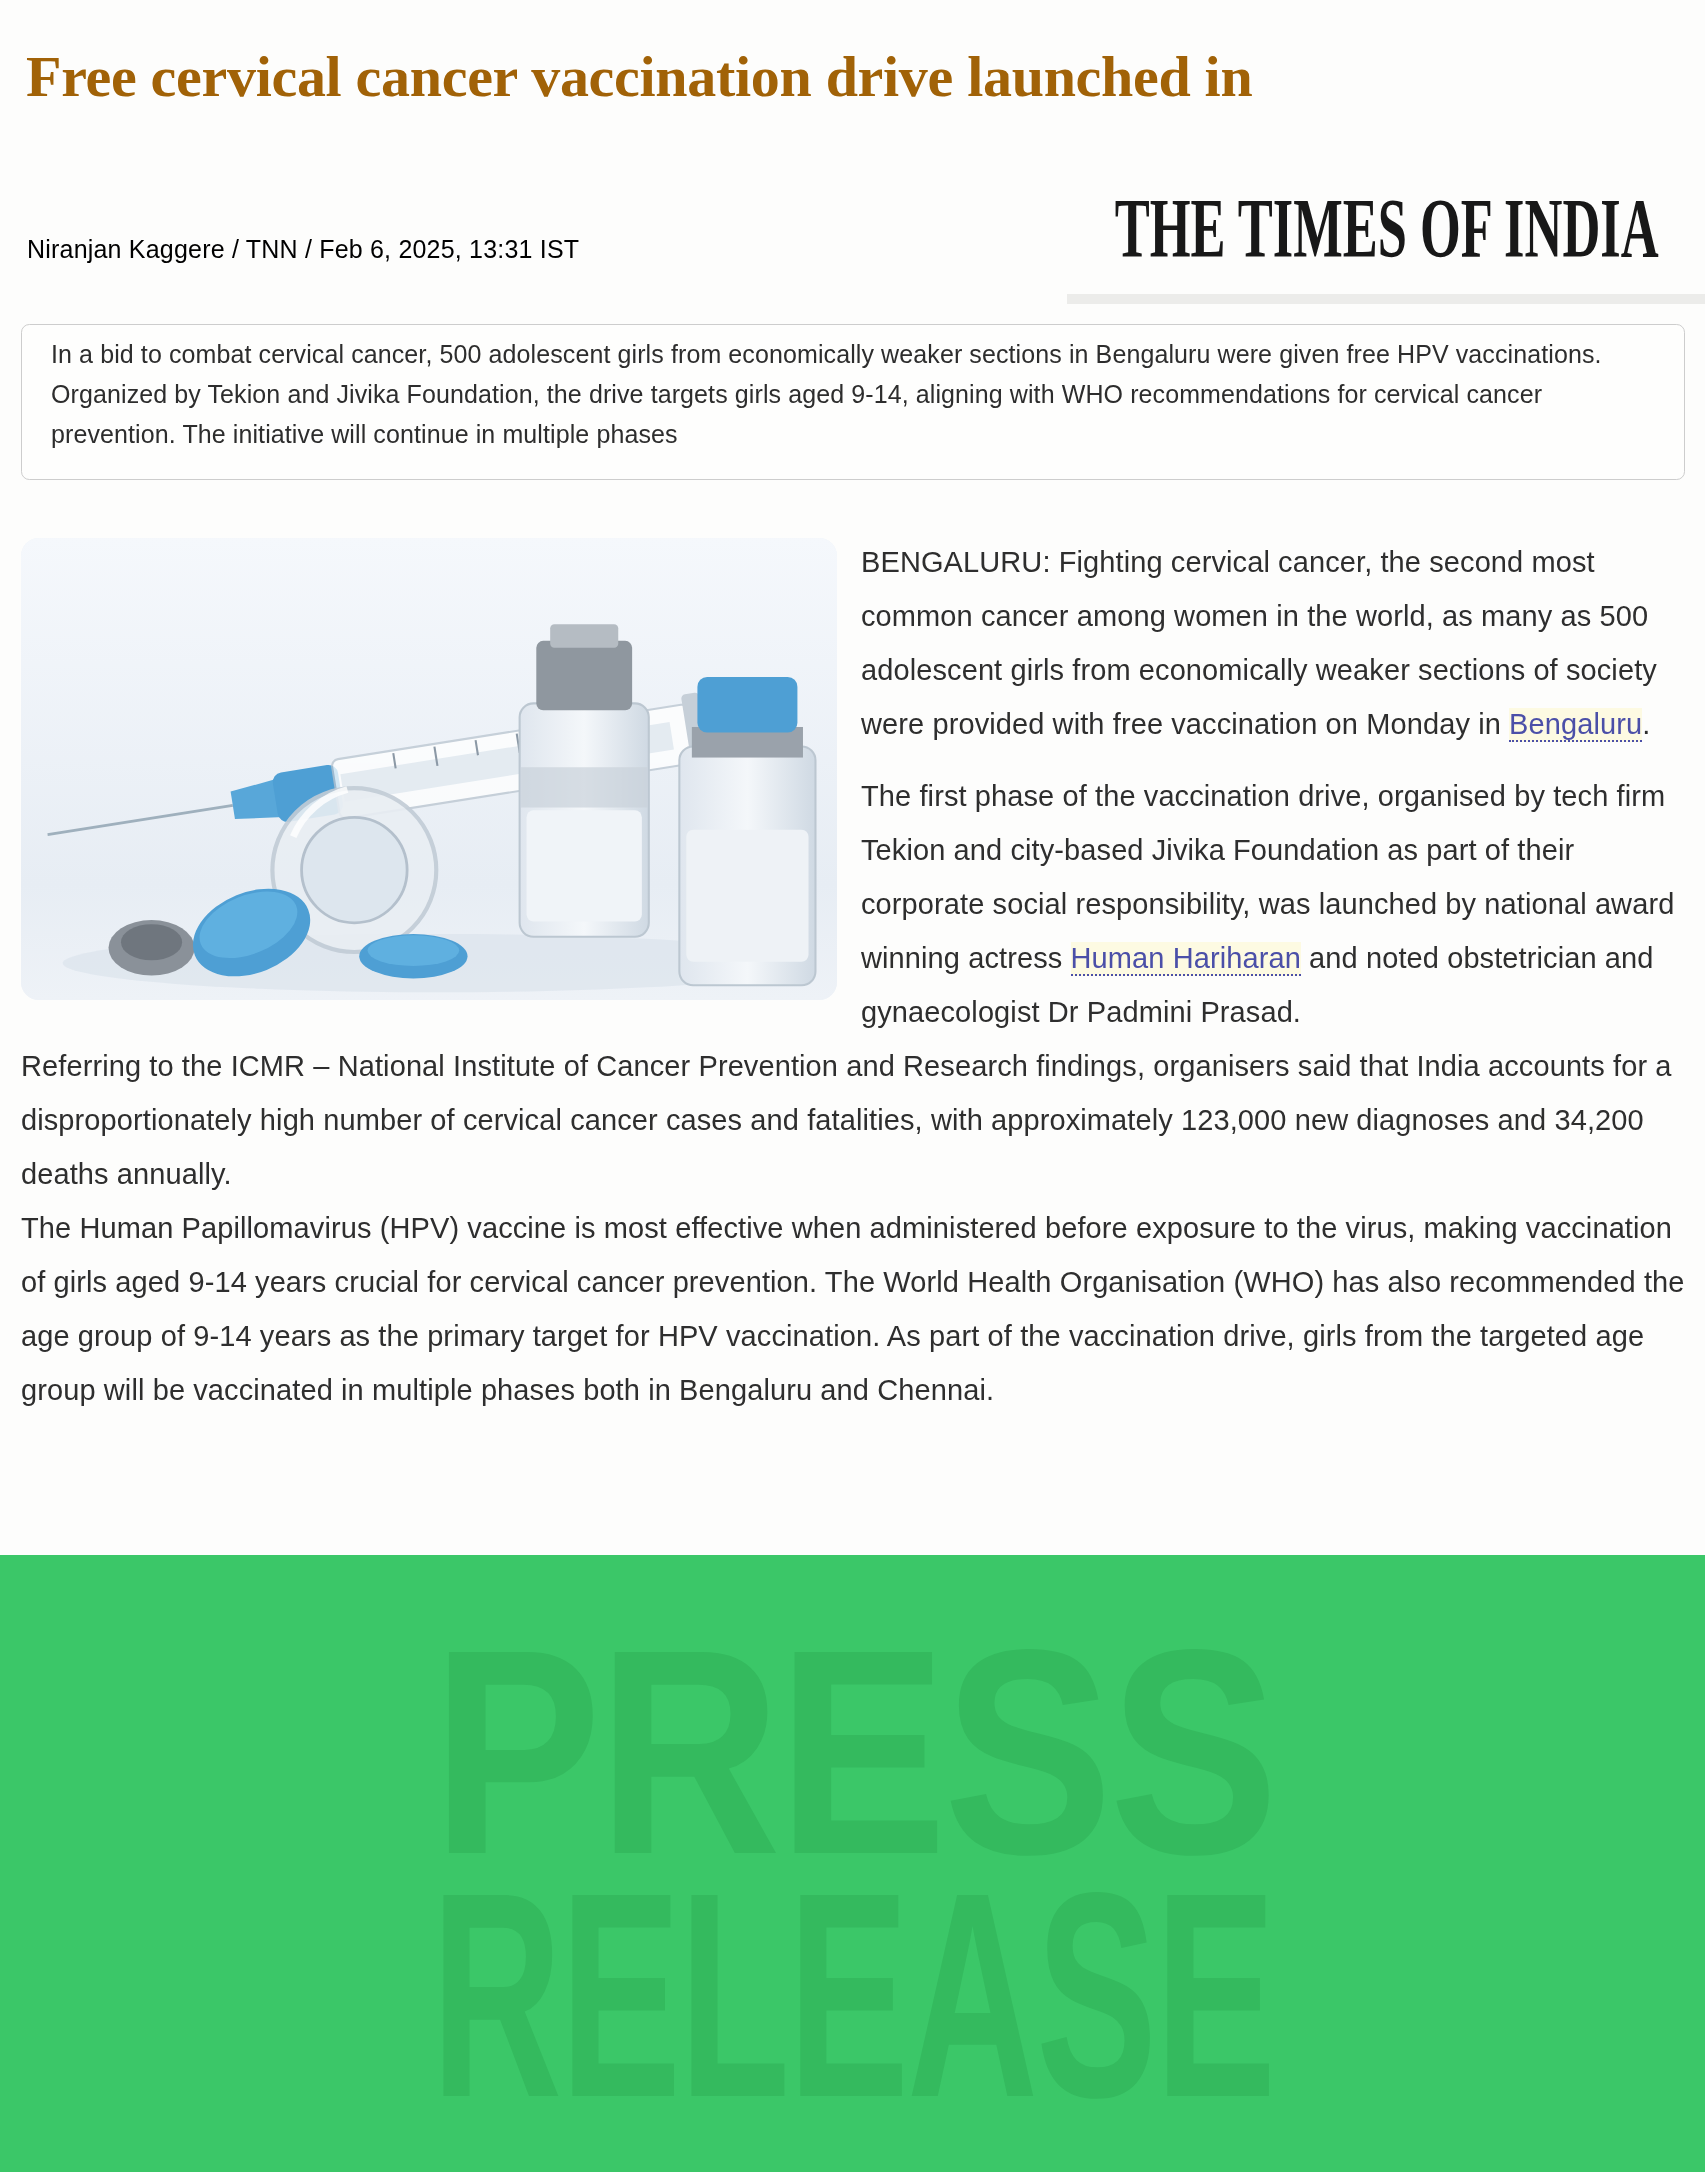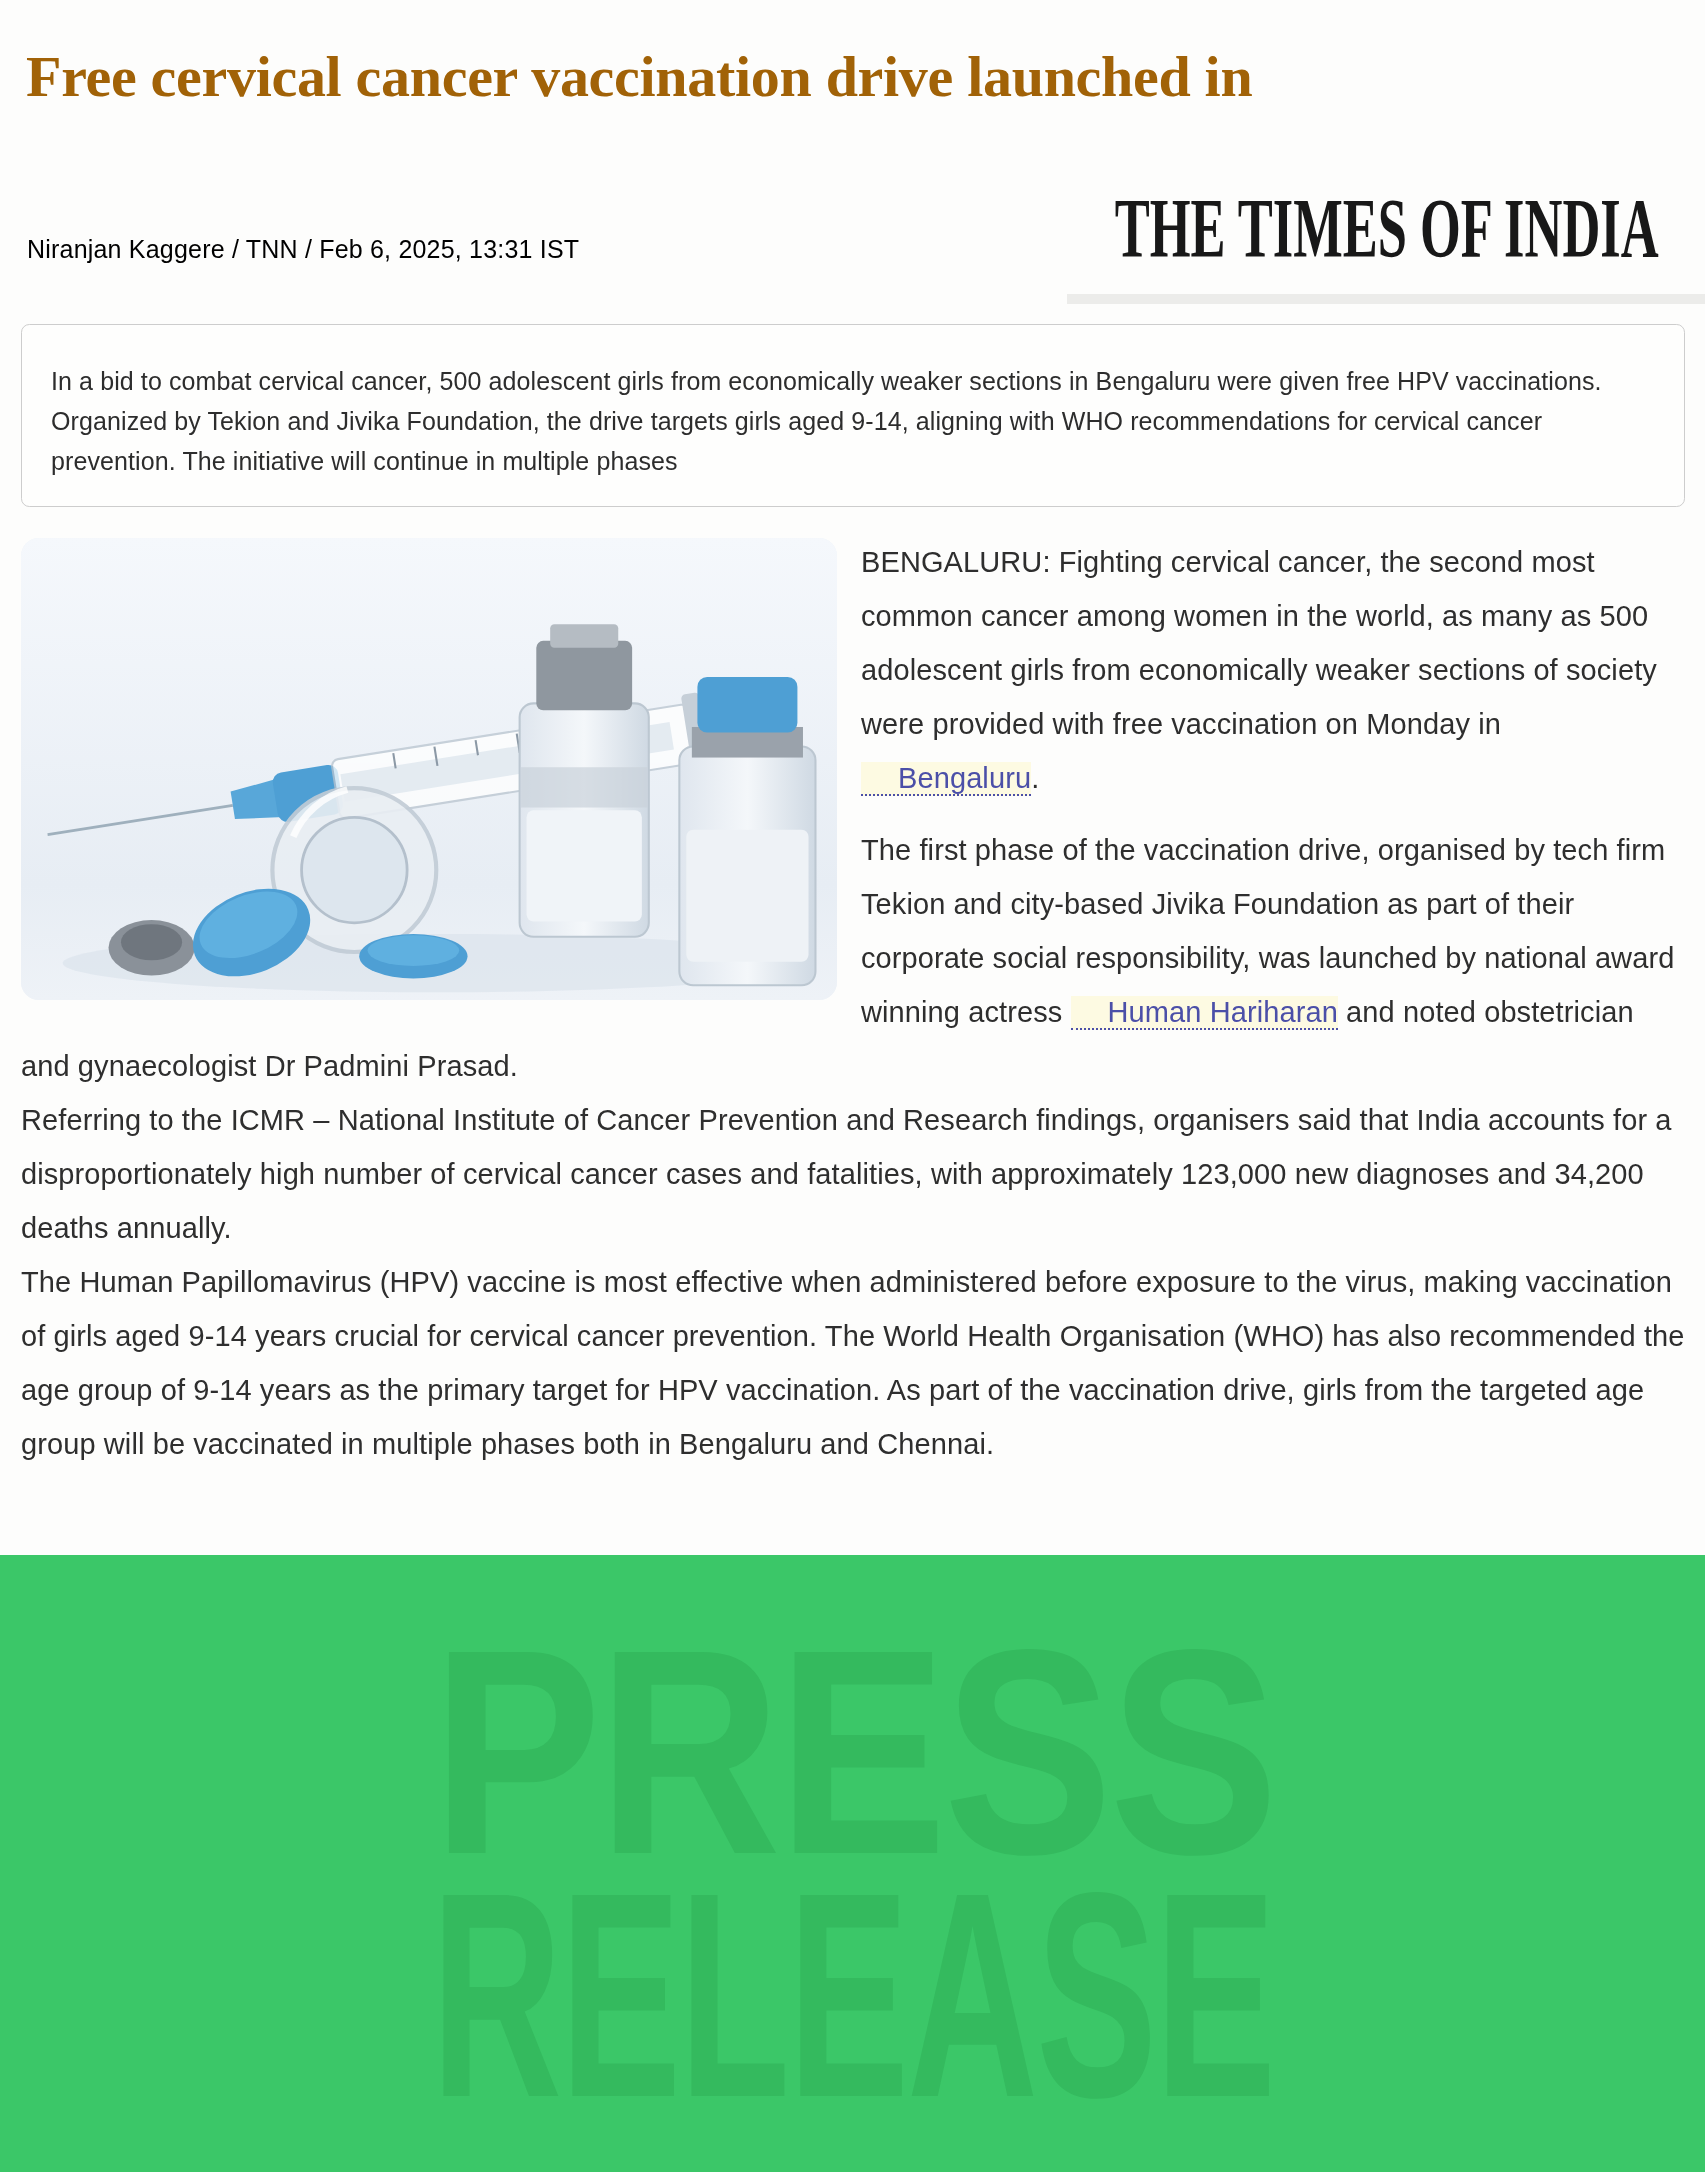--- a/index.html
+++ b/index.html
@@ -23,21 +23,21 @@
     font-family:"Liberation Serif", serif;font-weight:bold;fill:#181818;
   }
   .brand-bar{
     position:absolute;top:294px;right:0;width:639px;height:10.4px;
     background:#ececea;
   }
   
   .summary-box{
     position:absolute;top:324px;left:21px;right:21px;
     border:1.4px solid #cdcdcd;border-radius:8.3px;
-    padding:36px 29px 25px 29px;box-sizing:border-box;
+    padding:9px 29px 25px 29px;box-sizing:border-box;
     background:#fefefd;
   }
   .summary-box .txt{
     font-size:25px;line-height:40px;color:#2d2d2d;letter-spacing:0.1px;
   }
   
   .article{
     position:absolute;top:535px;left:21px;right:19px;
     font-size:29px;line-height:54px;color:#2e2e2e;letter-spacing:0.1px;
   }
@@ -45,21 +45,20 @@
   .article p.first{margin-bottom:18px;}
   .img-box{
     float:left;width:816px;height:462px;margin:2.8px 24px 21px 0;
     border-radius:18px;overflow:hidden;background:#eef3f8;
   }
   .img-box svg{display:block;}
   a.link{
     color:#4b4fa8;text-decoration:none;
     border-bottom:2.8px dotted #4b4fa8;
     background:rgba(253,247,196,0.45);
-    padding-left:37px;
   }
   
   .banner{
     position:absolute;left:0;right:0;top:1555px;height:617px;
     background:#3bc768;overflow:hidden;
   }
   .wm{
     position:absolute;width:100%;text-align:center;
     font-weight:bold;color:#34ba5e;font-size:292px;line-height:292px;
     white-space:nowrap;

